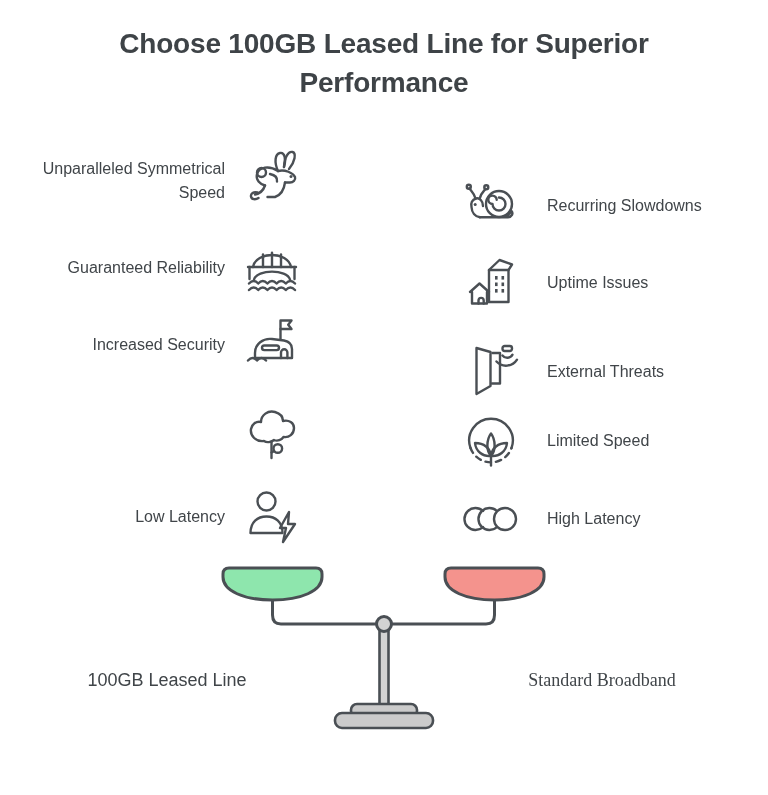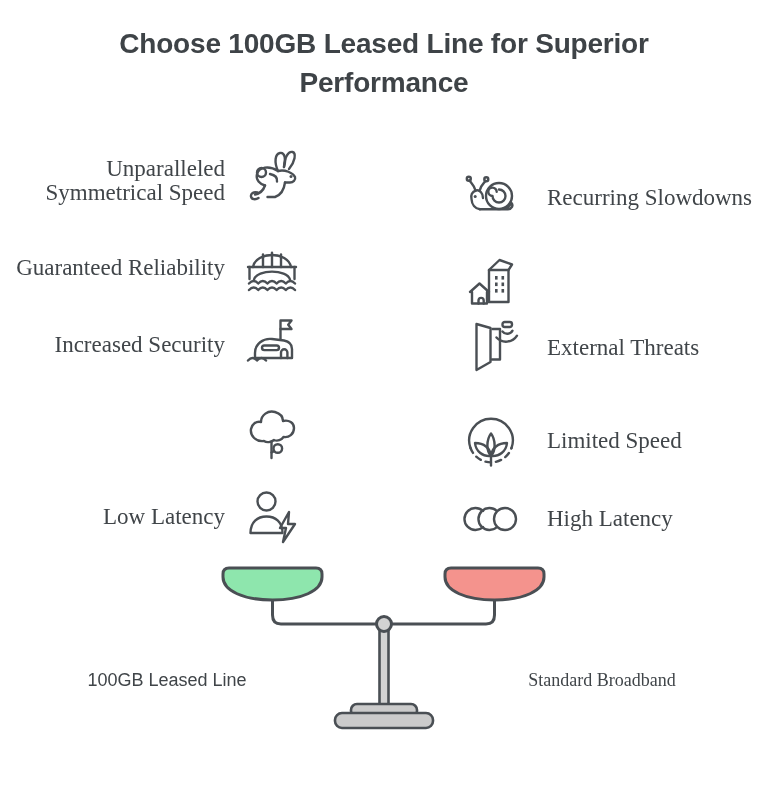--- a/index.html
+++ b/index.html
@@ -7,21 +7,21 @@
     position:relative; width:768px; height:795px; background:#ffffff;
     font-family:"Liberation Sans","DejaVu Sans",sans-serif; color:#404549; overflow:hidden;padding-left:44px;
   }
   .title {
     position:absolute; left:64px; top:24px; width:640px; text-align:center;
     font-size:28px; line-height:39px; font-weight:700; letter-spacing:-0.2px; color:#3e4347;
   }
   .row { position:absolute; display:flex; align-items:center; height:64px; }
   .row-left { left:0; width:304px; justify-content:flex-end; gap:15px; }
   .row-right { left:459px; gap:24px; }
-  .feat-label { font-size:23px; line-height:24px; color:#404549;font-family:Liberation Serif, serif; }
+  .feat-label { font-size:16px; line-height:24px; color:#404549; }
   .row-left .feat-label { text-align:right; max-width:212px; }
   .row-right .feat-label { white-space:nowrap; }
   .icon { width:64px; height:64px; flex:0 0 64px; display:block; }
   .ic * { stroke:#4a4f54; stroke-width:2.4; fill:none; stroke-linecap:round; stroke-linejoin:round; }
   .ic .fd { fill:#4a4f54; stroke:none; }
   .ic .dash { stroke-dasharray:5.5 5; }
   .scale-svg { position:absolute; left:180px; top:558px; }
   .arm { fill:none; stroke:#4a4f54; stroke-width:3; stroke-linecap:round; }
   .pan { stroke:#4a4f54; stroke-width:3; }
   .metal { fill:#d3d3d3; stroke:#4a4f54; stroke-width:2.6; }
@@ -93,21 +93,21 @@
 
   <div class="row row-left" style="top:485px">
     <div class="feat-label">Low Latency</div>
     <svg class="icon ic" viewBox="0 0 64 64">
       <circle cx="26.5" cy="16.5" r="9"></circle>
       <path d="M10.5,48 C10.5,37 17.5,31.5 26.5,31.5 C35.5,31.5 42.5,37 42.5,48 Z"></path>
       <path d="M49,27 L40,43 H46 L43,57 L55,39 H48 Z"></path>
     </svg>
   </div>
 
-  <div class="row row-right" style="top:166px">
+  <div class="row row-right" style="top:174px">
     <svg class="icon ic" viewBox="0 0 64 64">
       <circle cx="40" cy="30" r="13"></circle>
       <path d="M40,23.5 a6.5,6.5 0 1 1 -6.5,6.5 a4.2,4.2 0 1 1 4.2,-4.2"></path>
       <path d="M24,32 C24,27 20.5,23.5 17,24.5 C13,25.5 11.5,29.5 12.5,33 C12.8,38.5 16,42.5 21,43.2"></path>
       <path d="M16.5,24.5 C15.5,19.5 12.5,17.5 10.5,14.5"></path>
       <circle cx="9.8" cy="12.7" r="2"></circle>
       <path d="M20.5,25 C21.5,19.5 24.5,17.5 26.5,15"></path>
       <circle cx="27.3" cy="13.2" r="2"></circle>
       <circle class="fd" cx="16.2" cy="30.5" r="1.5"></circle>
       <path d="M21,43.2 H42 C47,43.2 50.5,40.5 52.5,37 C54.5,39.5 53,42.7 49,43.2 H42"></path>
@@ -122,23 +122,24 @@
       <rect class="fd" x="36" y="25" width="2.6" height="3.6"></rect>
       <rect class="fd" x="42.5" y="25" width="2.6" height="3.6"></rect>
       <rect class="fd" x="36" y="31.5" width="2.6" height="3.6"></rect>
       <rect class="fd" x="42.5" y="31.5" width="2.6" height="3.6"></rect>
       <rect class="fd" x="36" y="38" width="2.6" height="3.6"></rect>
       <rect class="fd" x="42.5" y="38" width="2.6" height="3.6"></rect>
       <path d="M11,41 L20.5,32.5 L30,41"></path>
       <path d="M13,41 V52.5 H28 V41"></path>
       <path d="M19.5,52.5 V49.5 a2.6,2.6 0 0 1 5.2,0 V52.5"></path>
     </svg>
+    <div class="feat-label">Uptime Issues</div>
   </div>
 
-  <div class="row row-right" style="top:316px">
+  <div class="row row-right" style="top:340px">
     <svg class="icon ic" viewBox="0 0 64 64">
       <path d="M17.5,8 L31.5,12 V46 L17.5,54 Z"></path>
       <path d="M33.5,13 H41 V43.5 H33"></path>
       <rect x="43.5" y="6" width="9.5" height="5" rx="2.2"></rect>
       <path d="M43.5,15.5 a6,6 0 0 0 10,-0.8"></path>
       <path d="M37.5,21.5 a13,13 0 0 0 20.5,-1.8"></path>
     </svg>
     <div class="feat-label">External Threats</div>
   </div>
 

